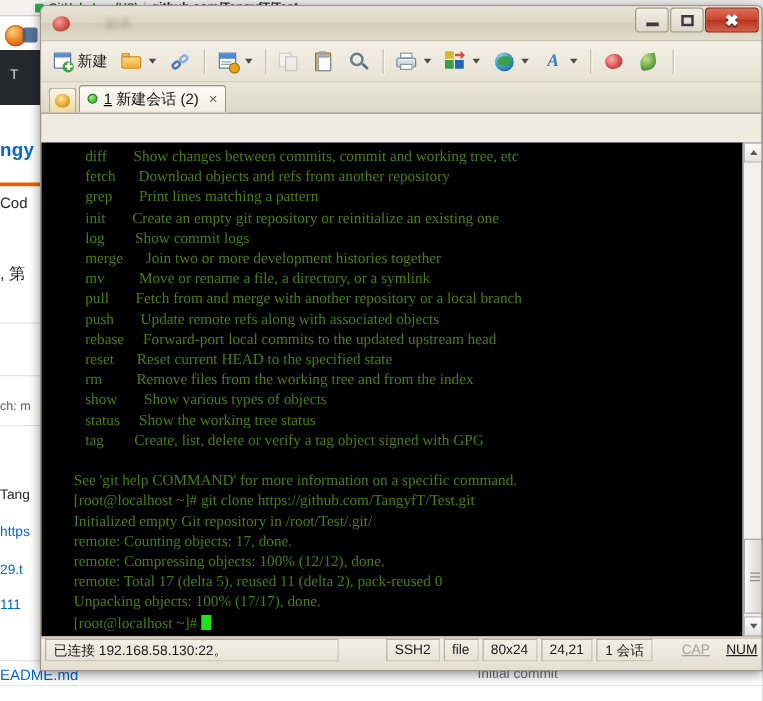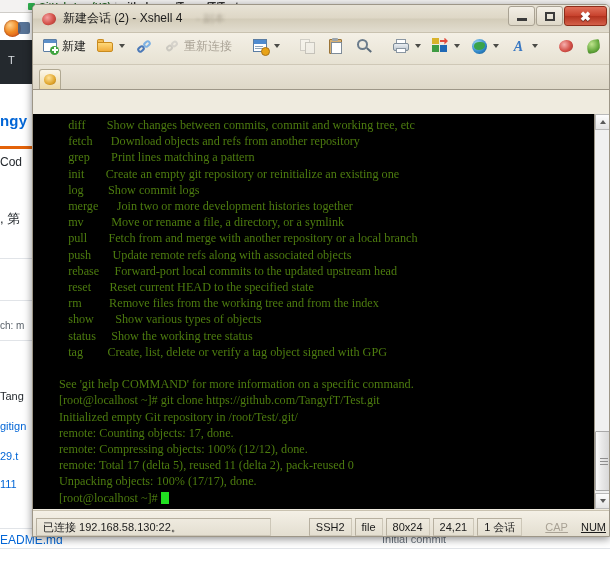--- a/index.html
+++ b/index.html
@@ -129,21 +129,21 @@
   .menubar {
     height: 24px; display: flex; align-items: center; gap: 2px; padding-left: 10px;
     background: linear-gradient(to bottom, #f2eee3, #e9e4d6);
     border-bottom: 1px solid #ddd7c8;
   }
   .menu-item {
     font-size: 12px; color: #111; padding: 3px 8px; border-radius: 3px; white-space: nowrap;
   }
 
   .toolbar {
-    height: 32px; display: flex; align-items: flex-start; padding: 0 4px; gap: 1px;
+    height: 32px; display: flex; align-items: center; padding: 16px 4px; gap: 1px;
     background: linear-gradient(to bottom, #f4f0e6, #e7e2d3);
     border-bottom: 1px solid #cfc8b7;
   }
   .tb-btn {
     height: 26px; display: flex; align-items: center; gap: 3px; padding: 0 4px;
     border: 1px solid transparent; border-radius: 3px; white-space: nowrap;
   }
   .tb-label { font-size: 12px; color: #1b1b1b; }
   .tb-label.dis { color: #a9a295; }
   .tb-sep { width: 1px; height: 20px; background: #c8c1b0; margin: 0 4px; box-shadow: 1px 0 0 #f7f4ec; }
@@ -261,21 +261,21 @@
     background: linear-gradient(to right, #fcfcfc, #e9e9e9 40%, #d6d6d6);
     border: 1px solid #a9a9a9; border-radius: 1px;
   }
   .sb-grip { position:absolute; left:4px; top:26px; width:8px; height:1px; background:#8e8e8e;
     box-shadow: 0 3px 0 #8e8e8e, 0 6px 0 #8e8e8e; }
 
   .statusbar {
     position: absolute; left: 0; bottom: 0; width: 578px; height: 26px;
     background: linear-gradient(to bottom, #f4f0e6, #e3ded0);
     border-top: 1px solid #c9c2b0;
-    display: flex; align-items: flex-end; font-size: 11px; color: #1b1b1b;
+    display: flex; align-items: flex-start; font-size: 11px; color: #1b1b1b;
   }
   .sb-cell {
     height: 18px; display: flex; align-items: center; padding: 0 6px;
     border: 1px solid #cdc7b8; border-top-color: #b7b0a0; border-left-color: #b7b0a0;
     margin-left: 3px; white-space: nowrap;
   }
   .sb-cell.wide { flex: none; width: 235px; }
   .sb-cell.flexgap { flex: 1; border: none; }
   .sb-cell.plain { border: none; padding: 0 5px; text-decoration: underline; }
   .sb-cell.dim { color: #a9a295; }
@@ -302,36 +302,35 @@
   <div class="bg-repo-name">ngy</div>
   <div class="bg-tabline"></div>
   <div class="bg-tab-code">Cod</div>
   <div class="bg-desc">, 第</div>
   <div class="bg-topics">pics</div>
   <div class="bg-hr" style="top:258px;"></div>
   <div class="bg-hr" style="top:300px;"></div>
   <div class="bg-branch">ch: m</div>
   <div class="bg-hr" style="top:340px;"></div>
   <div class="bg-file dark" style="top:390px;">Tang</div>
-  <div class="bg-file" style="top:420px;">gitign</div>
+  <div class="bg-file" style="top:420px;">https</div>
   <div class="bg-file" style="top:450px;">29.t</div>
   <div class="bg-file" style="top:478px;">111</div>
   <div class="bg-bottom-rule2"></div>
   <div class="bg-bottom-file">EADME.md</div>
   <div class="bg-bottom-commit">Initial commit</div>
   <div class="bg-bottom-rule"></div>
 </div>
 
 <div class="xshell">
 
   <div class="titlebar">
     <div class="title-icon">
         <div class="sh"></div>
       </div>
-    <div class="title-text">新建会话 (2) - Xshell 4</div>
     <div class="title-ghost">- 副本</div>
     <div class="wbtns">
       <div class="wbtn">
           <div class="min-g"></div>
         </div>
       <div class="wbtn">
           <div class="max-g"></div>
         </div>
       <div class="wbtn close">
           <span class="x-g">✖</span>
@@ -355,27 +354,20 @@
           <i class="b"></i>
         </span>
       <span class="caret"></span>
     </div>
     <div class="tb-btn">
       <span class="ic ic-link">
           <i class="c1"></i>
           <i class="c2"></i>
         </span>
     </div>
-    <div class="tb-btn">
-      <span class="ic ic-reconn dim">
-          <i class="c1"></i>
-          <i class="c2"></i>
-        </span>
-      <span class="tb-label dis">重新连接</span>
-    </div>
     <div class="tb-sep"></div>
     <div class="tb-btn">
       <span class="ic ic-prop">
           <i class="doc"></i>
           <i class="hdr"></i>
           <i class="l1"></i>
           <i class="l2"></i>
           <i class="gear"></i>
         </span>
       <span class="caret"></span>
@@ -442,20 +434,25 @@
           <i class="lf"></i>
         </span>
     </div>
     <div class="tb-sep"></div>
   </div>
 
   <div class="tabstrip">
     <div class="tab-icon-box">
         <div class="gl"></div>
       </div>
+    <div class="tab">
+      <span class="tab-dot"></span>
+      <span class="tab-label"><u>1</u> <span>新建会话 (2)</span></span>
+      <span class="tab-close">×</span>
+    </div>
   </div>
 
   <div class="termwrap">
     <div class="term" id="term-content">   diff       Show changes between commits, commit and working tree, etc
    fetch      Download objects and refs from another repository
    grep       Print lines matching a pattern
    init       Create an empty git repository or reinitialize an existing one
    log        Show commit logs
    merge      Join two or more development histories together
    mv         Move or rename a file, a directory, or a symlink

